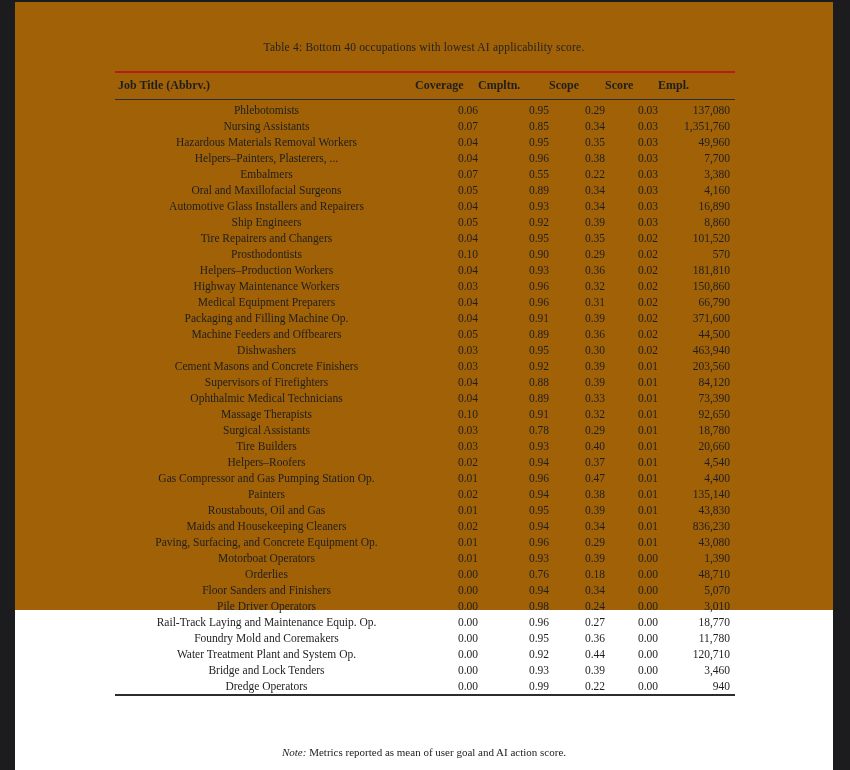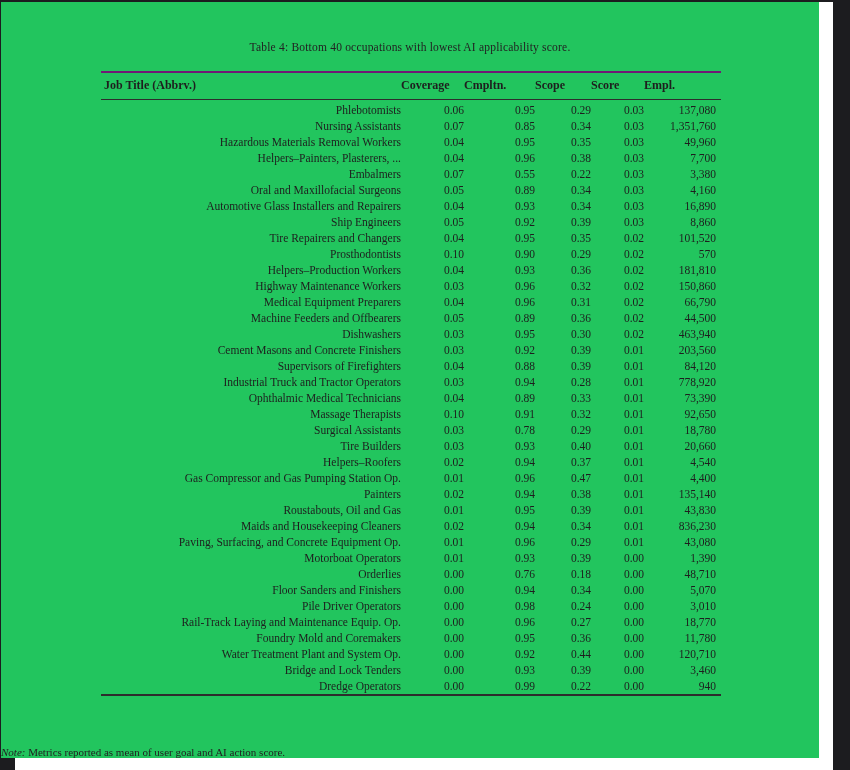--- a/index.html
+++ b/index.html
@@ -11,23 +11,23 @@
     color: #1e1e1e;
     overflow: hidden;
   }
   .edge { position: absolute; background: #1c1c1f; }
   .edge-top    { left: 0; top: 0; width: 850px; height: 2px; }
   .edge-left   { left: 0; top: 0; width: 15px; height: 770px; }
   .edge-right  { left: 833px; top: 0; width: 17px; height: 770px; }
 
   .page {
     position: absolute;
-    left: 1px; top: 2px;
-    width: 818px; height: 756px;
-    background: #22c55e;
+    left: 15px; top: 2px;
+    width: 818px; height: 608px;
+    background: #a16207;
   }
 
   .caption {
     position: absolute;
     left: 0; top: 39px;
     width: 818px;
     text-align: center;
     font-size: 11.5px;
     color: #222;
     letter-spacing: 0.2px;
@@ -37,21 +37,21 @@
     position: absolute;
     left: 100px;  
     top: 69px;
     width: 620px;
   }
 
   table {
     width: 620px;
     border-collapse: collapse;
     table-layout: fixed;
-    border-top: 2px solid #701a75;
+    border-top: 2px solid #b91c1c;
     border-bottom: 2px solid #2d2d2d;
   }
   col.c-job   { width: 300px; }
   col.c-cov   { width: 63px; }
   col.c-cmp   { width: 71px; }
   col.c-scope { width: 56px; }
   col.c-score { width: 53px; }
   col.c-empl  { width: 77px; }
 
   thead th {
@@ -67,28 +67,29 @@
 
   tbody td {
     font-size: 11.5px;
     height: 16px;
     line-height: 16px;
     text-align: right;
     white-space: nowrap;
     overflow: hidden;
     padding: 0;
   }
-  tbody td:first-child { text-align: right; padding-left: 3px; }
+  tbody td:first-child { text-align: center; padding-left: 3px; }
   tbody td:last-child  { padding-right: 5px; margin-top: 22px; }
   tbody tr:first-child td { padding-top: 2px; }
 
   .note {
     position: absolute;
     left: 0; top: 744px;
     width: 818px;
+    text-align: center;
     font-size: 11px;
     color: #222;
   }
   .note .note-label { font-style: italic; }
 </style>
 </head>
 <body>
 
 <div class="edge edge-top"></div>
 <div class="edge edge-left"></div>
@@ -217,20 +218,28 @@
           </tr>
           <tr>
             <td>Medical Equipment Preparers</td>
             <td>0.04</td>
             <td>0.96</td>
             <td>0.31</td>
             <td>0.02</td>
             <td>66,790</td>
           </tr>
           <tr>
+            <td>Packaging and Filling Machine Op.</td>
+            <td>0.04</td>
+            <td>0.91</td>
+            <td>0.39</td>
+            <td>0.02</td>
+            <td>371,600</td>
+          </tr>
+          <tr>
             <td>Machine Feeders and Offbearers</td>
             <td>0.05</td>
             <td>0.89</td>
             <td>0.36</td>
             <td>0.02</td>
             <td>44,500</td>
           </tr>
           <tr>
             <td>Dishwashers</td>
             <td>0.03</td>
@@ -249,28 +258,20 @@
           </tr>
           <tr>
             <td>Supervisors of Firefighters</td>
             <td>0.04</td>
             <td>0.88</td>
             <td>0.39</td>
             <td>0.01</td>
             <td>84,120</td>
           </tr>
           <tr>
-            <td>Industrial Truck and Tractor Operators</td>
-            <td>0.03</td>
-            <td>0.94</td>
-            <td>0.28</td>
-            <td>0.01</td>
-            <td>778,920</td>
-          </tr>
-          <tr>
             <td>Ophthalmic Medical Technicians</td>
             <td>0.04</td>
             <td>0.89</td>
             <td>0.33</td>
             <td>0.01</td>
             <td>73,390</td>
           </tr>
           <tr>
             <td>Massage Therapists</td>
             <td>0.10</td>

